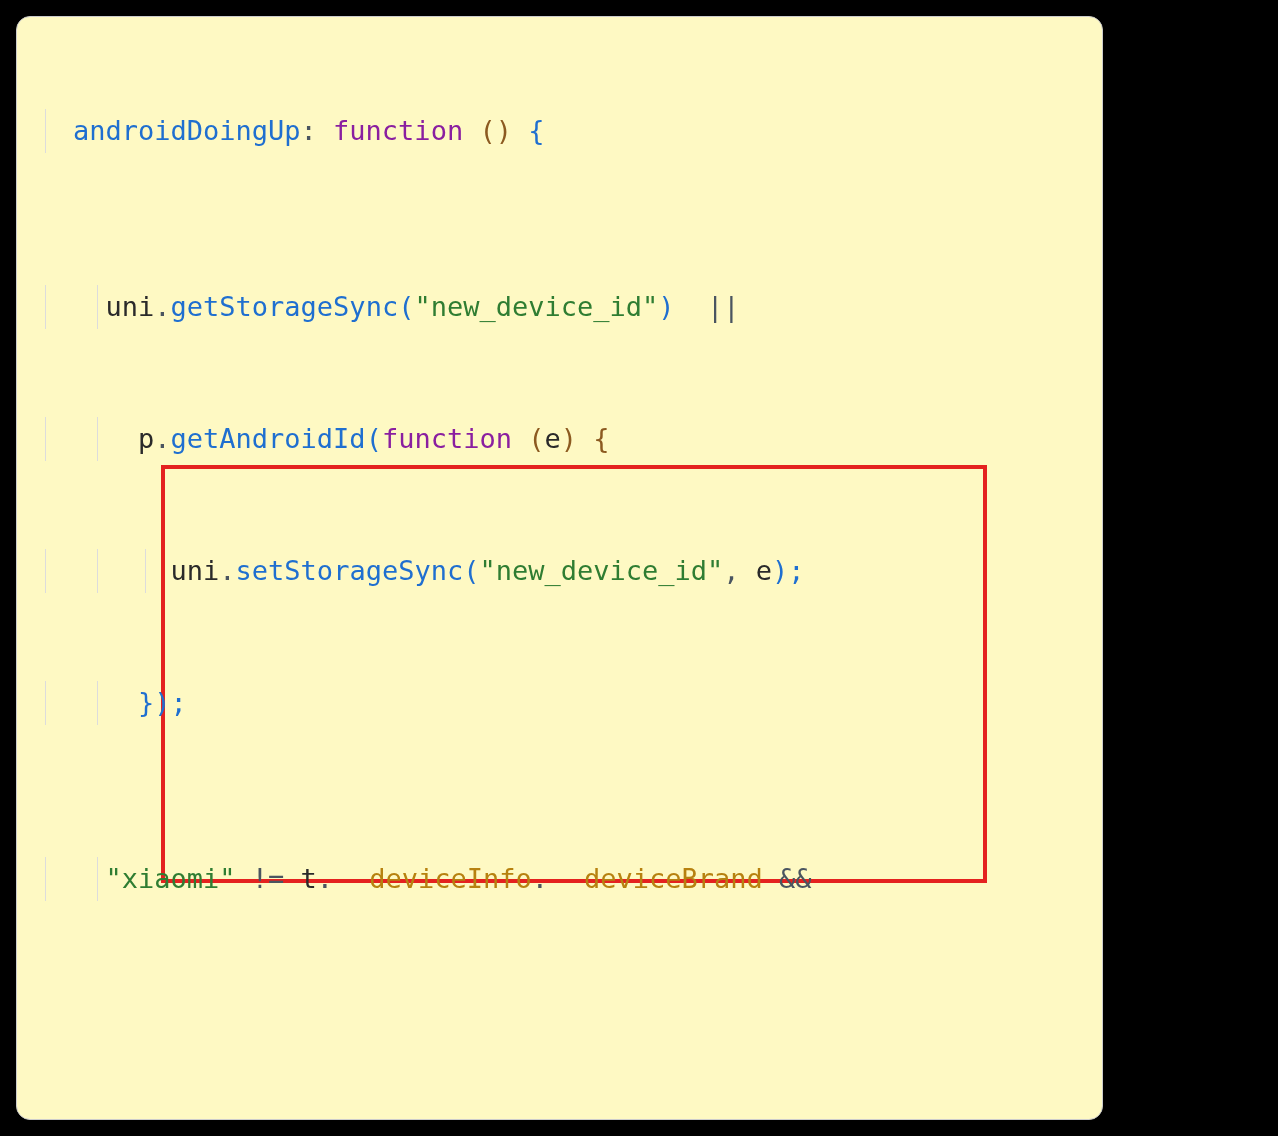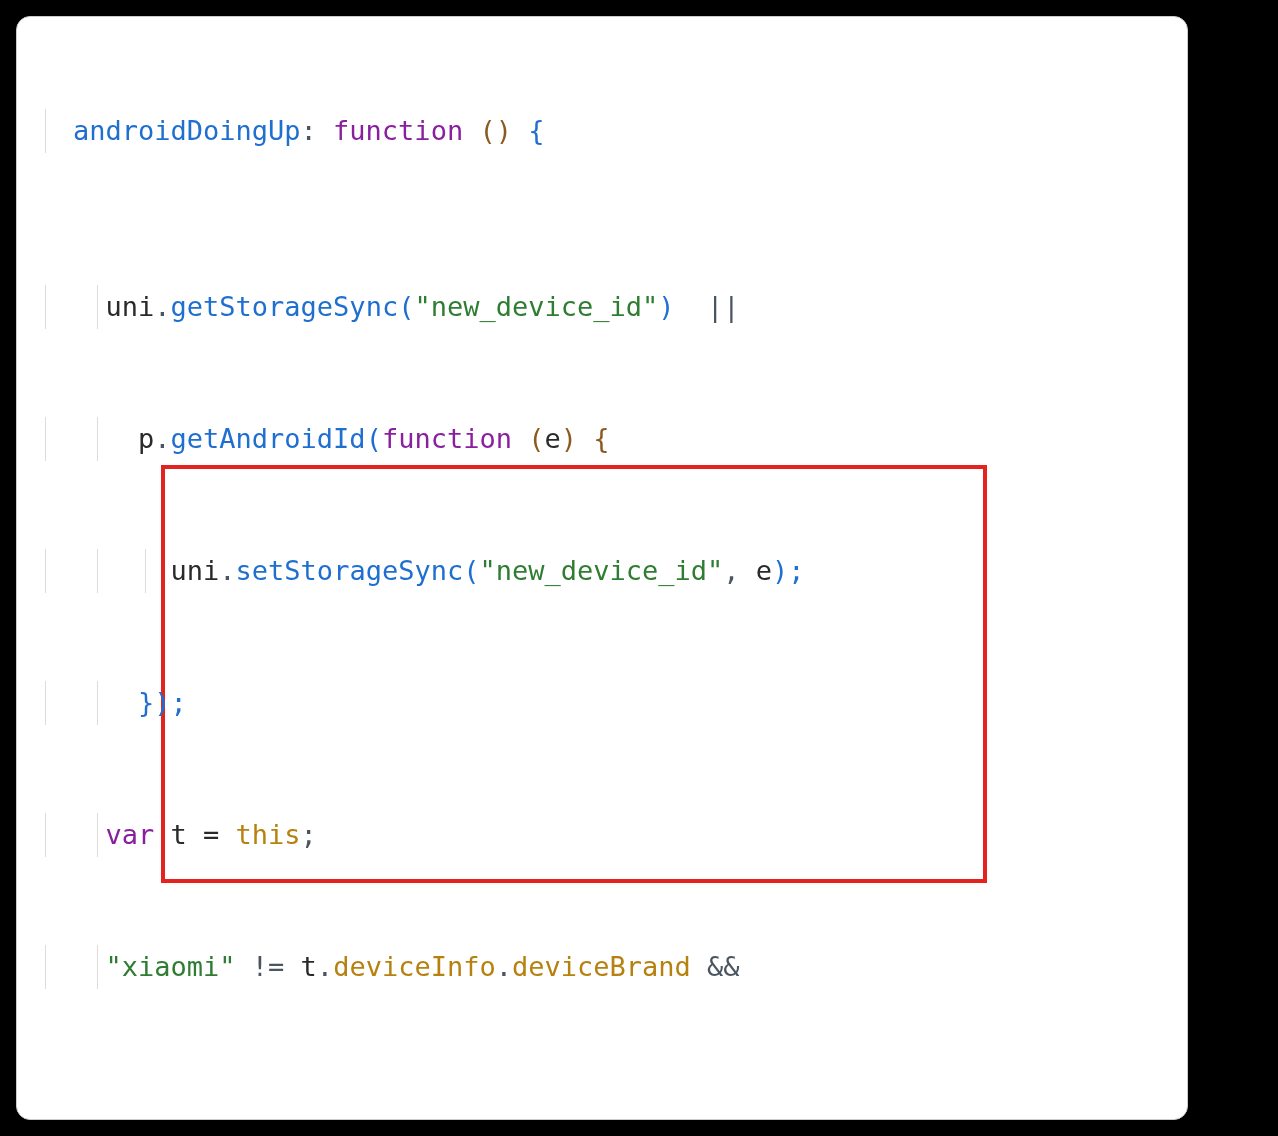--- a/index.html
+++ b/index.html
@@ -5,22 +5,22 @@
   * { box-sizing: border-box; }
   html, body {
     margin: 0; padding: 0;
     background: #000;
     width: 1278px; height: 1136px;
     overflow: hidden;
   }
   .frame {
     position: absolute;
     left: 16px; top: 16px;
-    width: 1172px; height: 1104px;
-    background: #ffffff;
+    width: 1087px; height: 1104px;
+    background: #fef9c3;
     border: 1px solid #ccc;
     border-radius: 14px;
     overflow: hidden;
   }
   .code {
     font-family: "SF Mono", Menlo, Consolas, "DejaVu Sans Mono", monospace;
     font-size: 27px;
     line-height: 44px;
     white-space: pre;
     padding: 4px 0 0 0;
@@ -42,21 +42,21 @@
   .g3 { left: 128px; }
   .redbox {
     position: absolute;
     border: 4px solid #e4221f;
     left: 144px; top: 448px;
     width: 826px; height: 418px;
     pointer-events: none;
   }
   .kw  { color: #8a1fa0; }   
   .fn  { color: #1f6fd0; }   
-  .prop{ color: #b7810f; }   
+  .prop{ color: #b7810f; margin-left: 36px; }   
   .str { color: #2f7d32; }   
   .p   { color: #1f6fd0; }   
   .op  { color: #4a5560; }   
   .id  { color: #2a2a2a; }   
   .pa  { color: #8c5a20; }   
   .th  { color: #b7810f; }
   span[data-bind] { white-space: pre; }
 </style>
 </head>
 <body>
@@ -69,21 +69,20 @@
 
 
 <div class="line"><div class="guide g1"></div><div class="guide g2"></div>  <span class="id" data-bind="c.uni">uni</span><span class="op" data-bind="c.dot">.</span><span class="fn" data-bind="c.getStorageSync">getStorageSync</span><span class="p" data-bind="c.lp">(</span><span class="str" data-bind="c.new_device_id">"new_device_id"</span><span class="p" data-bind="c.rp">) </span><span class="op" data-bind="c.or"> ||</span></div>
 
 <div class="line"><div class="guide g1"></div><div class="guide g2"></div>    <span class="id" data-bind="c.p_id">p</span><span class="op" data-bind="c.dot">.</span><span class="fn" data-bind="c.getAndroidId">getAndroidId</span><span class="p" data-bind="c.lp">(</span><span class="kw" data-bind="c.function_kw">function </span><span class="pa" data-bind="c.lp">(</span><span class="id" data-bind="c.e_param">e</span><span class="pa" data-bind="c.rparen_sp_lb">) {</span></div>
 
 <div class="line"><div class="guide g1"></div><div class="guide g2"></div><div class="guide g3"></div>      <span class="id" data-bind="c.uni">uni</span><span class="op" data-bind="c.dot">.</span><span class="fn" data-bind="c.setStorageSync">setStorageSync</span><span class="p" data-bind="c.lp">(</span><span class="str" data-bind="c.new_device_id">"new_device_id"</span><span class="op" data-bind="c.comma_sp">, </span><span class="id" data-bind="c.e_param">e</span><span class="p" data-bind="c.close_paren_semi">);</span></div>
 
 <div class="line"><div class="guide g1"></div><div class="guide g2"></div>    <span class="p" data-bind="c.close_brace_paren_semi">});</span></div>
 
-<div class="line"><div class="guide g1"></div><div class="guide g2"></div>  <span class="kw" data-bind="c.var_kw">var </span><span class="id" data-bind="c.t_eq_this">t = </span><span class="th" data-bind="c.this_kw">this</span><span class="op" data-bind="c.semi">;</span></div>
 
 <div class="line"><div class="guide g1"></div><div class="guide g2"></div>  <span class="str" data-bind="c.xiaomi">"xiaomi"</span><span class="op" data-bind="c.neq"> != </span><span class="id" data-bind="c.t_id">t</span><span class="op" data-bind="c.dot">.</span><span class="prop" data-bind="c.deviceInfo">deviceInfo</span><span class="op" data-bind="c.dot">.</span><span class="prop" data-bind="c.deviceBrand">deviceBrand</span><span class="op" data-bind="c.andand"> &amp;&amp;</span></div>
 
 
 
 
 
 
 
 

